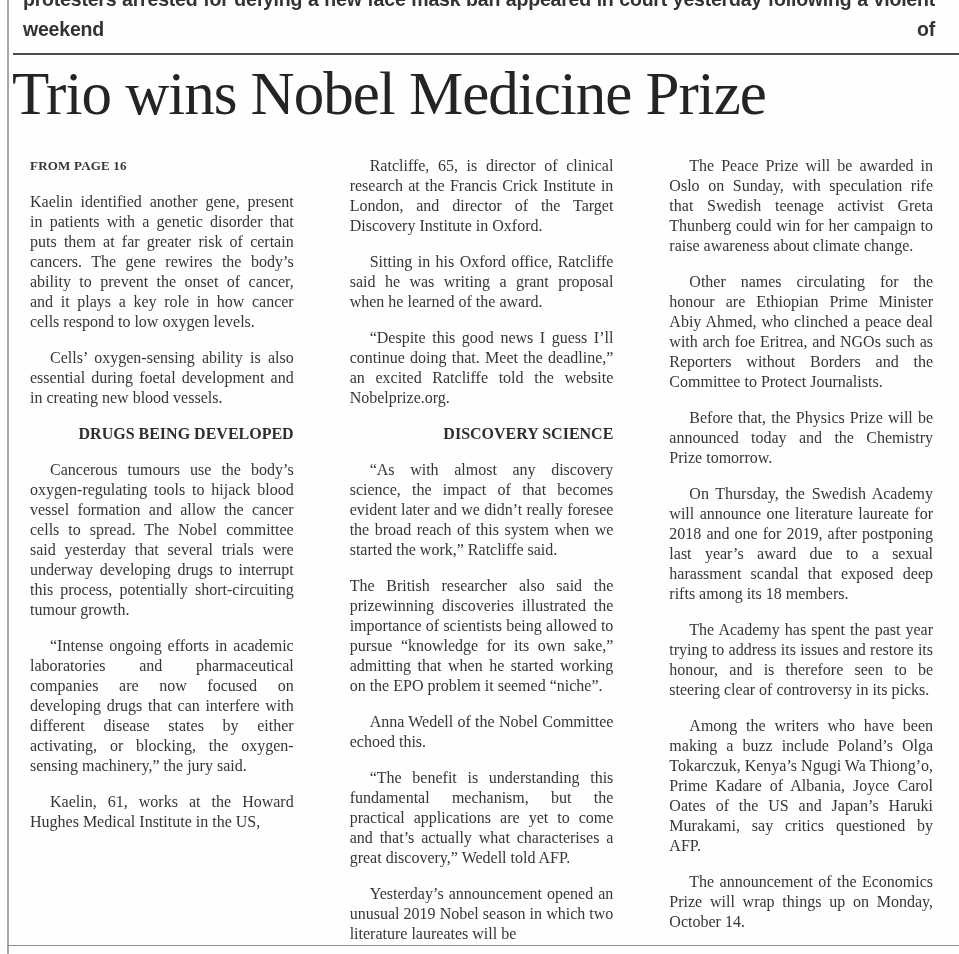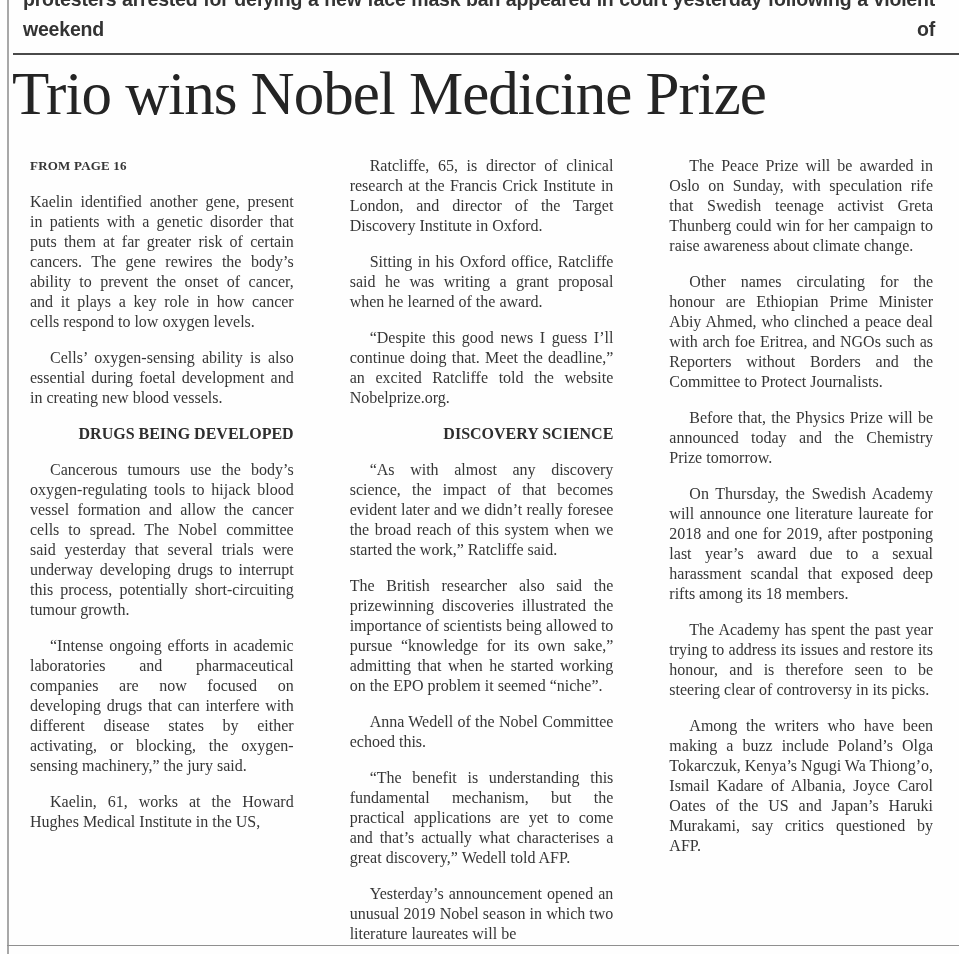--- a/index.html
+++ b/index.html
@@ -82,18 +82,19 @@
         <p class="para indent">Anna Wedell of the Nobel Committee echoed this.</p>
         <p class="para indent">“The benefit is understanding this fundamental mechanism, but the practical applications are yet to come and that’s actually what characterises a great discovery,” Wedell told AFP.</p>
         <p class="para indent">Yesterday’s announcement opened an unusual 2019 Nobel season in which two literature laureates will be</p>
       </div>
     <div class="col">
         <p class="para indent">The Peace Prize will be awarded in Oslo on Sunday, with speculation rife that Swedish teenage activist Greta Thunberg could win for her campaign to raise awareness about climate change.</p>
         <p class="para indent">Other names circulating for the honour are Ethiopian Prime Minister Abiy Ahmed, who clinched a peace deal with arch foe Eritrea, and NGOs such as Reporters without Borders and the Committee to Protect Journalists.</p>
         <p class="para indent">Before that, the Physics Prize will be announced today and the Chemistry Prize tomorrow.</p>
         <p class="para indent">On Thursday, the Swedish Academy will announce one literature laureate for 2018 and one for 2019, after postponing last year’s award due to a sexual harassment scandal that exposed deep rifts among its 18 members.</p>
         <p class="para indent">The Academy has spent the past year trying to address its issues and restore its honour, and is therefore seen to be steering clear of controversy in its picks.</p>
-        <p class="para indent">Among the writers who have been making a buzz include Poland’s Olga Tokarczuk, Kenya’s Ngugi Wa Thiong’o, Ismail Kadare of Albania, Joyce Carol Oates of the US and Japan’s Haruki Murakami, say critics questioned by AFP.</p>
+        <p class="para indent">Among the writers who have been making a buzz include Poland’s Olga Tokarczuk, Kenya’s Ngugi Wa Thiong’o, Prime Kadare of Albania, Joyce Carol Oates of the US and Japan’s Haruki Murakami, say critics questioned by AFP.</p>
+        <p class="para indent">The announcement of the Economics Prize will wrap things up on Monday, October 14.</p>
       </div>
   </div>
 
   <div class="bottom-rule"></div>
 </div>
 
 </body></html>

